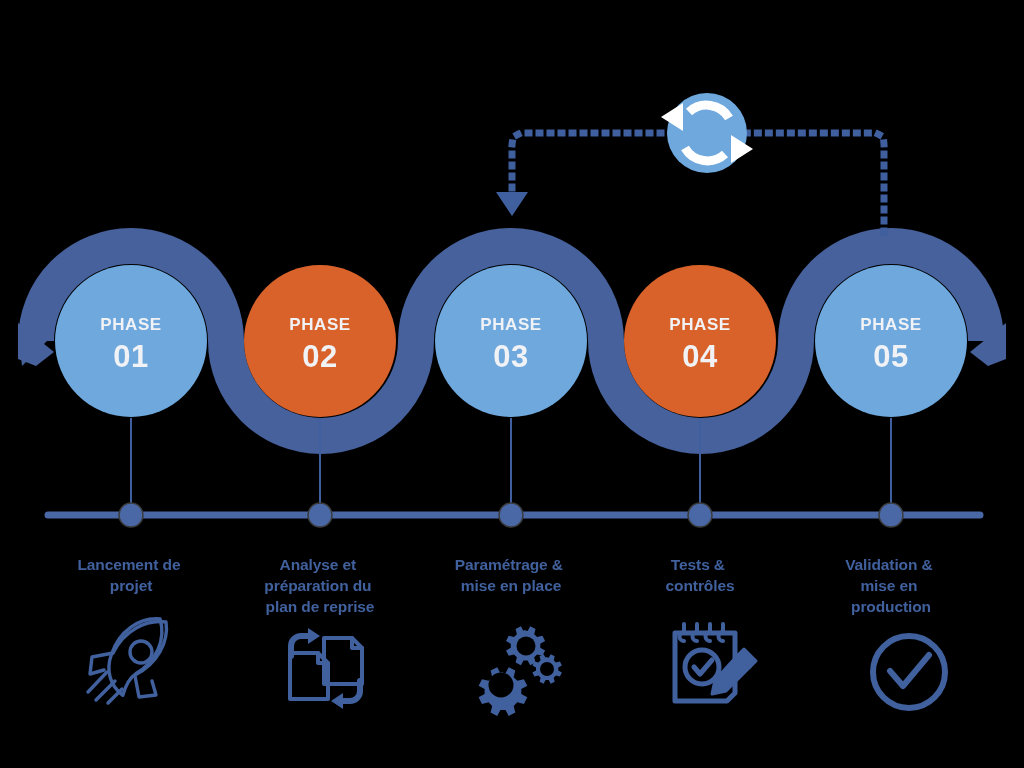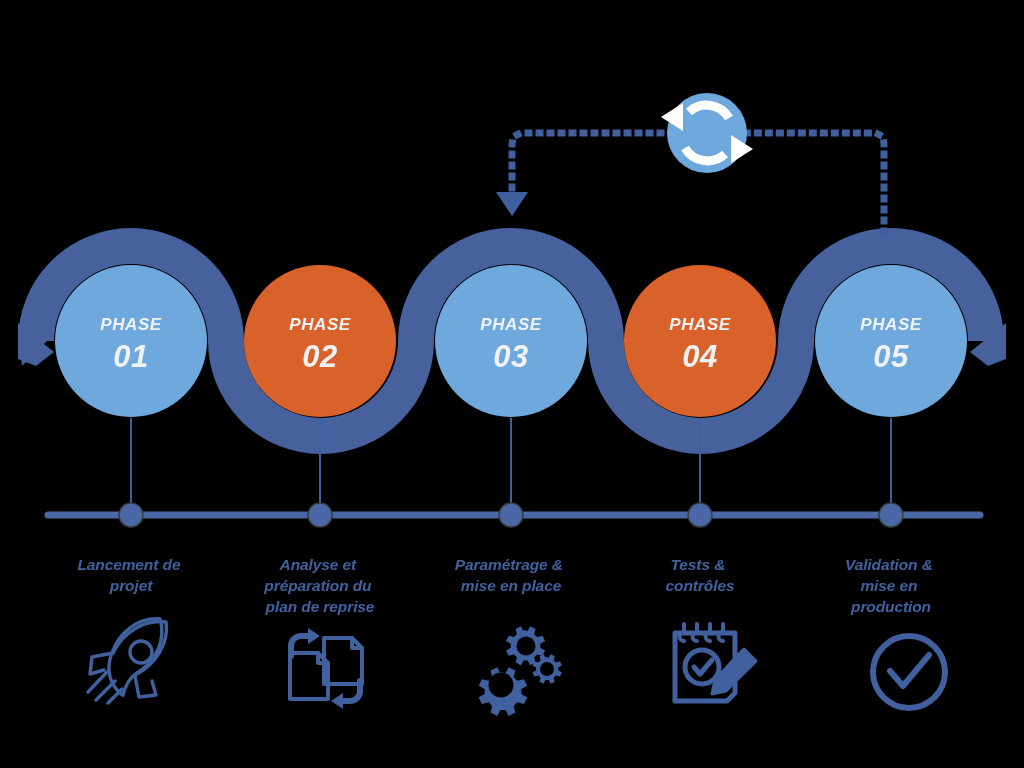--- a/index.html
+++ b/index.html
@@ -11,21 +11,20 @@
     width: 1024px;
     height: 768px;
     overflow: hidden;
     font-family: "Liberation Sans", sans-serif;
   }
   #stage {
     position: relative;
     width: 1024px;
     height: 768px;
     background: #000000;
-    font-style: italic;
   }
   #scene {
     position: absolute;
     left: 0;
     top: 0;
     width: 1024px;
     height: 768px;
   }
   .phase-label {
     font-family: "Liberation Sans", sans-serif;

